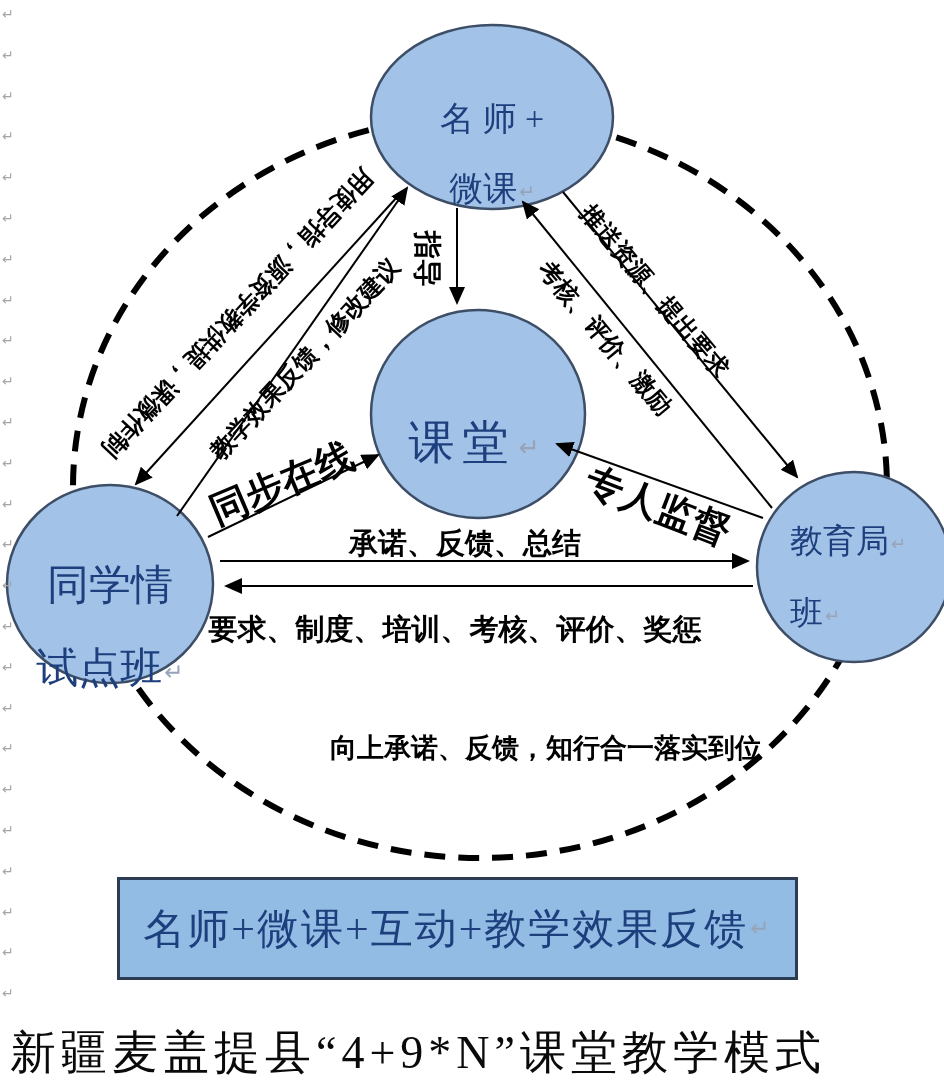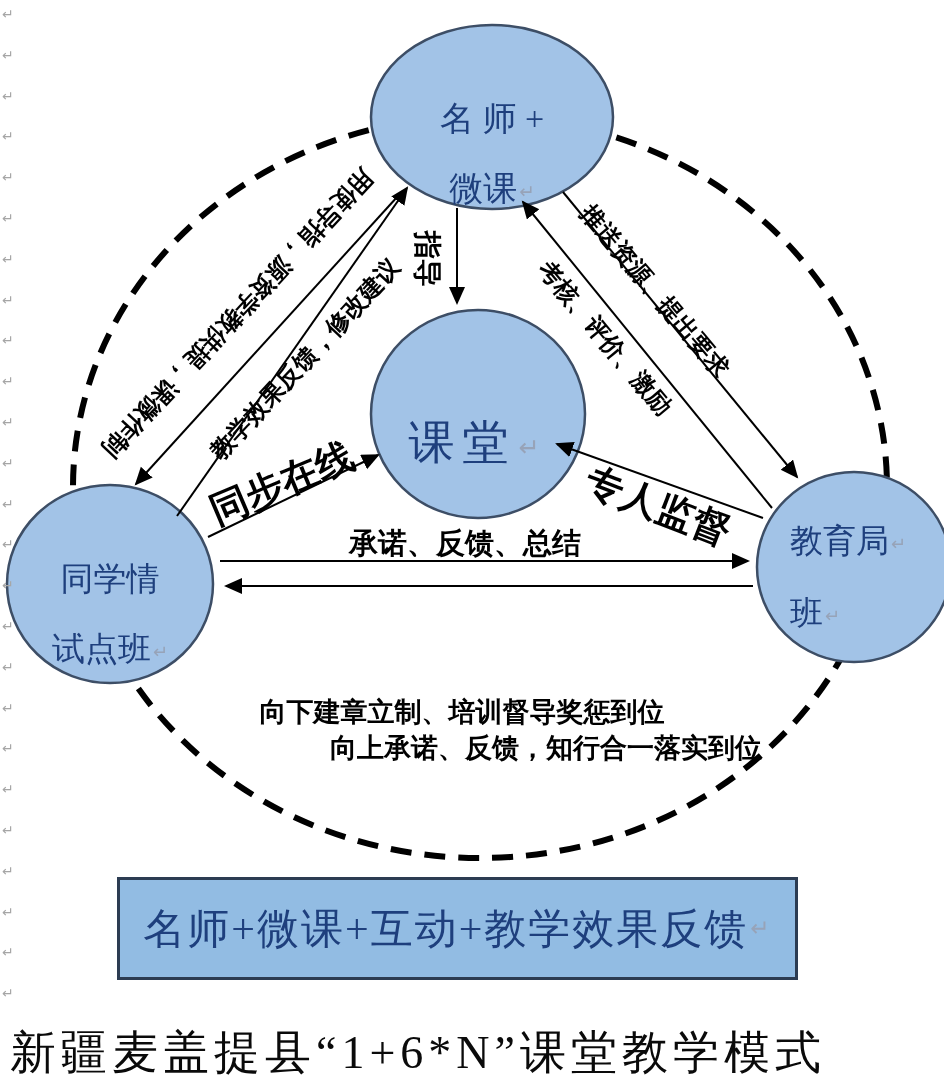--- a/index.html
+++ b/index.html
@@ -92,21 +92,21 @@
 
   <div class="node-label" style="left:372px;top:72px;width:240px;font-size:34px;line-height:1.35;">
     <div class="nline"><span>名 师 +</span></div>
     <div class="nline"><span>微课</span><span class="pmark">↵</span></div>
   </div>
 
   <div class="node-label" style="left:368px;top:388px;width:220px;font-size:46px;letter-spacing:8px;">
     <div class="nline"><span>课堂</span><span class="pmark">↵</span></div>
   </div>
 
-  <div class="node-label" style="left:10px;top:532px;width:200px;font-size:33px;line-height:1.4;">
+  <div class="node-label" style="left:10px;top:532px;width:200px;font-size:42px;line-height:1.4;">
     <div class="nline"><span>同学情</span></div>
     <div class="nline"><span>试点班</span><span class="pmark">↵</span></div>
   </div>
 
   <div class="node-label" style="left:790px;top:494px;width:130px;font-size:33px;line-height:1.45;text-align:left;">
     <div class="nline"><span>教育局</span><span class="pmark">↵</span></div>
     <div class="nline"><span>班</span><span class="pmark">↵</span></div>
   </div>
 
   <div class="label edge-label" style="left:28px;top:297px;width:420px;font-size:24px;transform:rotate(-47deg);"><span class="fc">制</span><span class="fc">作</span><span class="fc">微</span><span class="fc">课</span><span class="fc">，</span><span class="fc">提</span><span class="fc">供</span><span class="fc">教</span><span class="fc">学</span><span class="fc">资</span><span class="fc">源</span><span class="fc">，</span><span class="fc">指</span><span class="fc">导</span><span class="fc">使</span><span class="fc">用</span></div>
@@ -118,24 +118,24 @@
   <div class="label edge-label" style="left:485px;top:322px;width:240px;font-size:24px;transform:rotate(50deg);">考核、评价、激励</div>
 
   <div class="label edge-label" style="left:387px;top:240px;width:80px;font-size:28px;transform:rotate(90deg);">指导</div>
 
   <div class="label edge-label" style="left:172px;top:458px;width:220px;font-size:38px;transform:rotate(-23deg);">同步在线</div>
 
   <div class="label edge-label" style="left:543px;top:481px;width:230px;font-size:38px;transform:rotate(21deg);">专人监督</div>
 
   <div class="label edge-label" style="left:265px;top:524px;width:400px;font-size:29px;">承诺、反馈、总结</div>
 
+  <div class="label edge-label" style="left:155px;top:610px;width:600px;font-size:29px;">要求、制度、培训、考核、评价、奖惩</div>
 
-  <div class="label edge-label" style="left:162px;top:694px;width:600px;font-size:27px;">向下建章立制、培训督导奖惩到位</div>
   <div class="label edge-label" style="left:162px;top:730px;width:600px;font-size:27px;text-align:right;">向上承诺、反馈，知行合一落实到位</div>
 
   <div id="banner">
     <span>名师+微课+互动+教学效果反馈</span>
       <span class="pmark">↵</span>
   </div>
 
-  <div id="caption">新疆麦盖提县“1+6*N”课堂教学模式</div>
+  <div id="caption">新疆麦盖提县“4+9*N”课堂教学模式</div>
 
 </div>
 
 </body></html>

